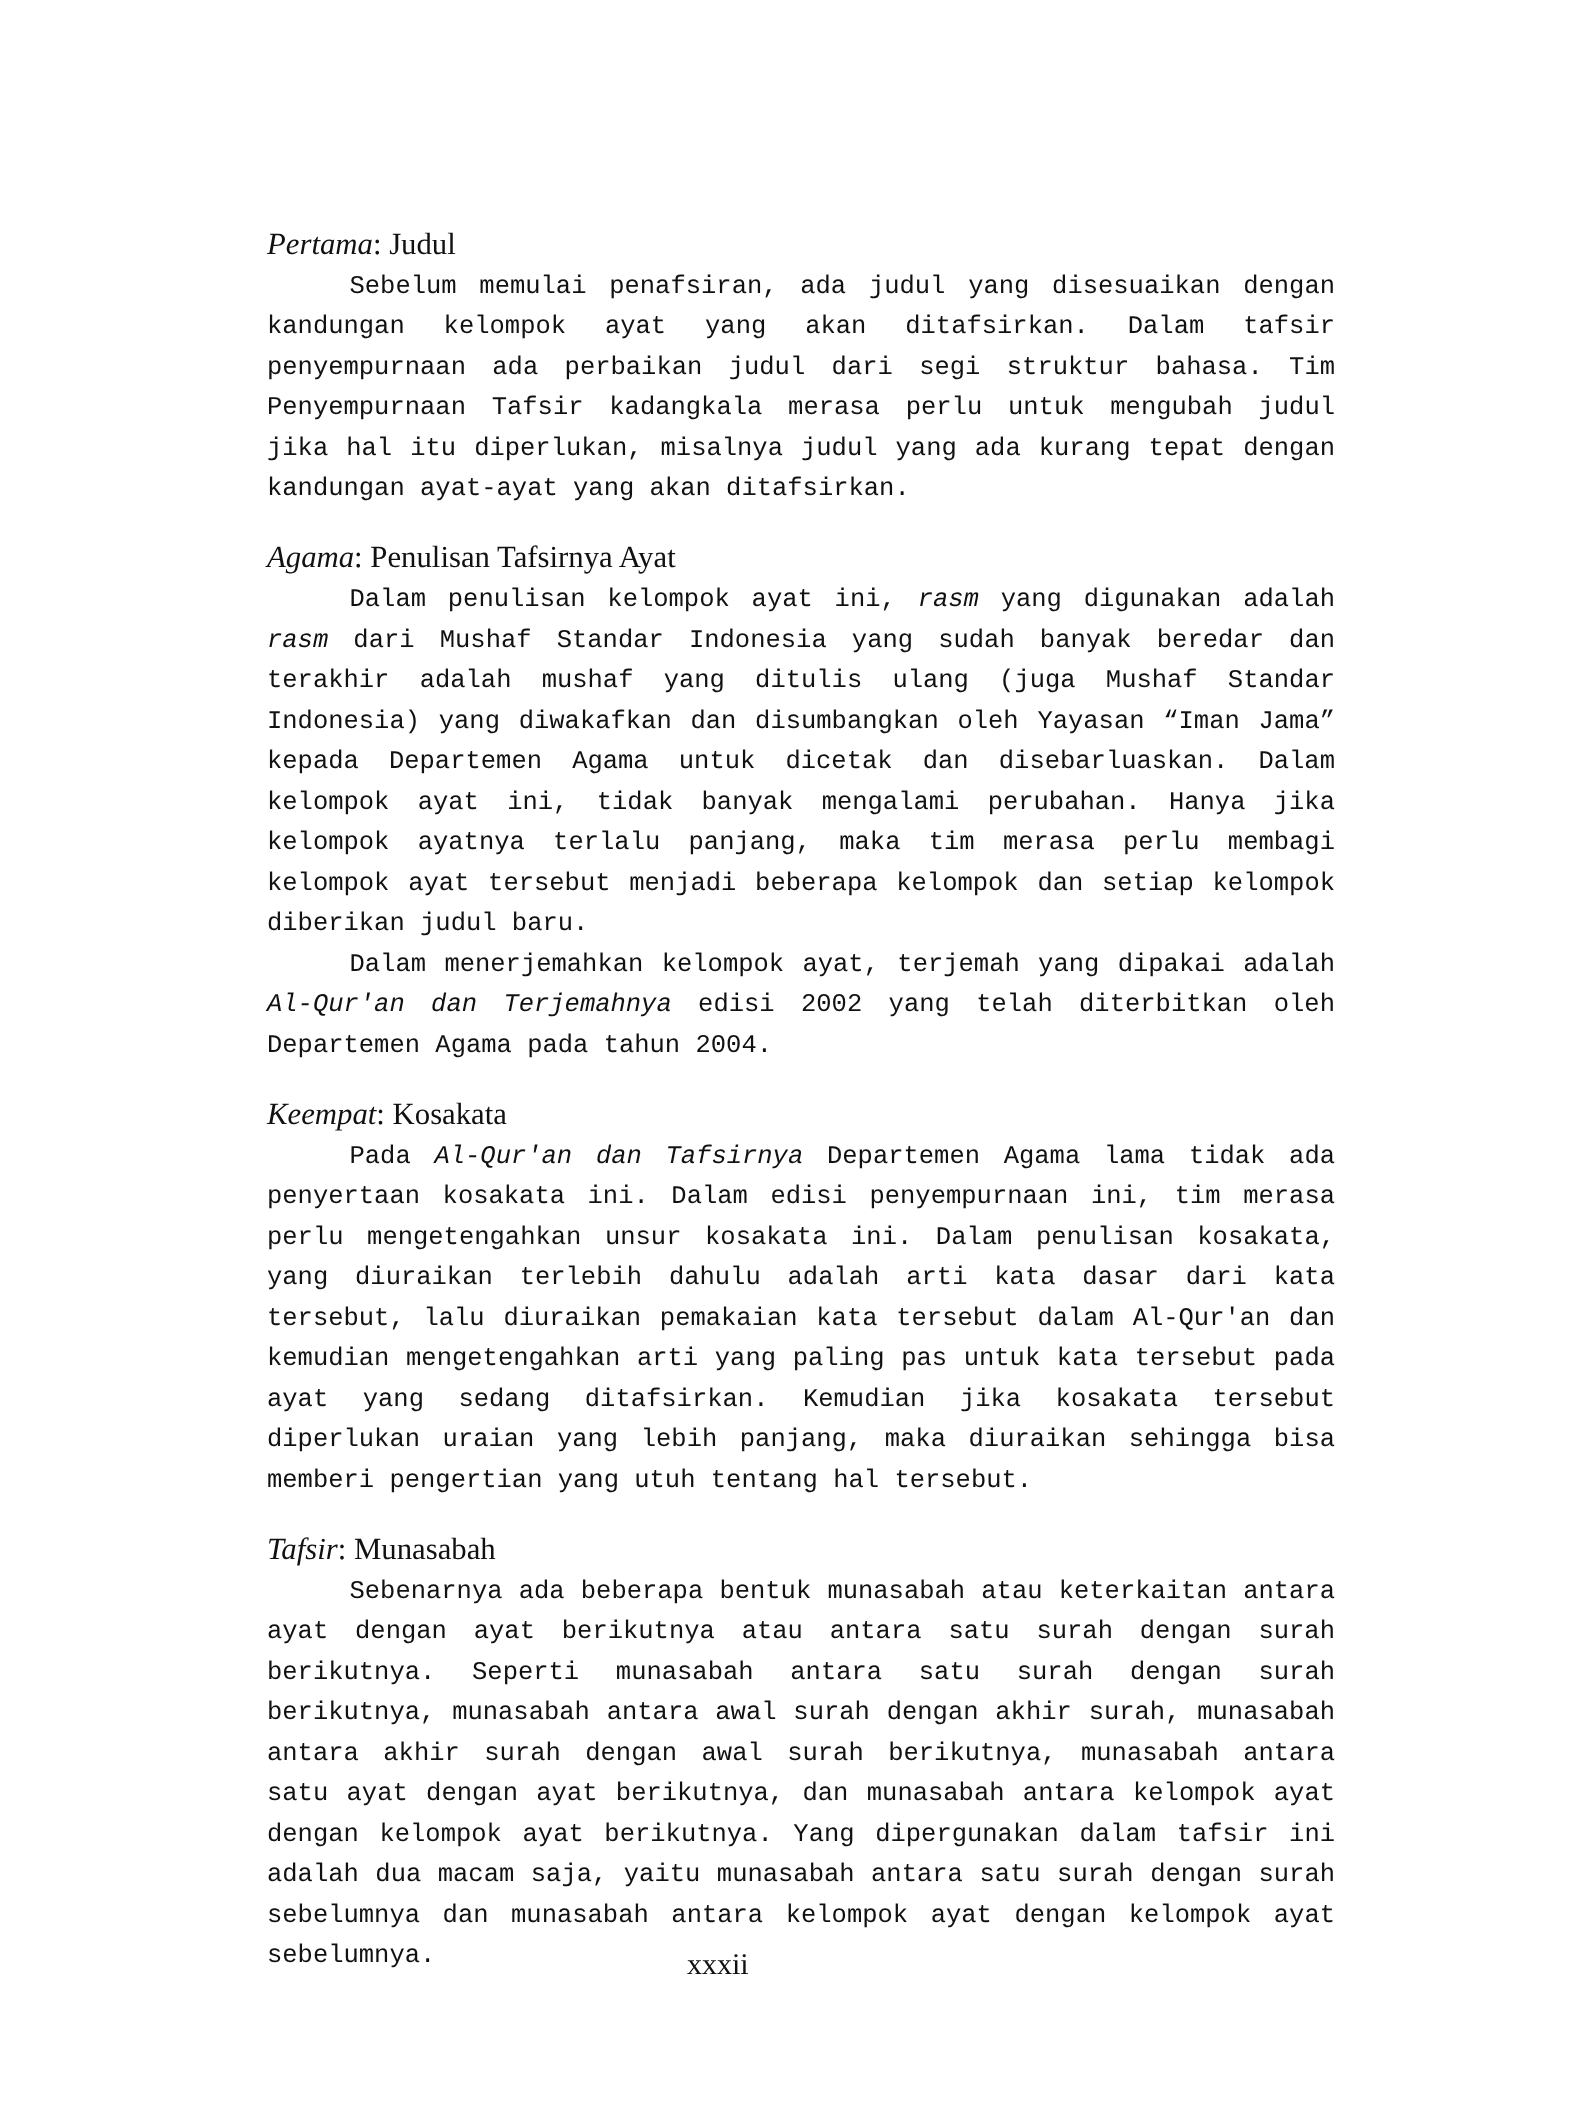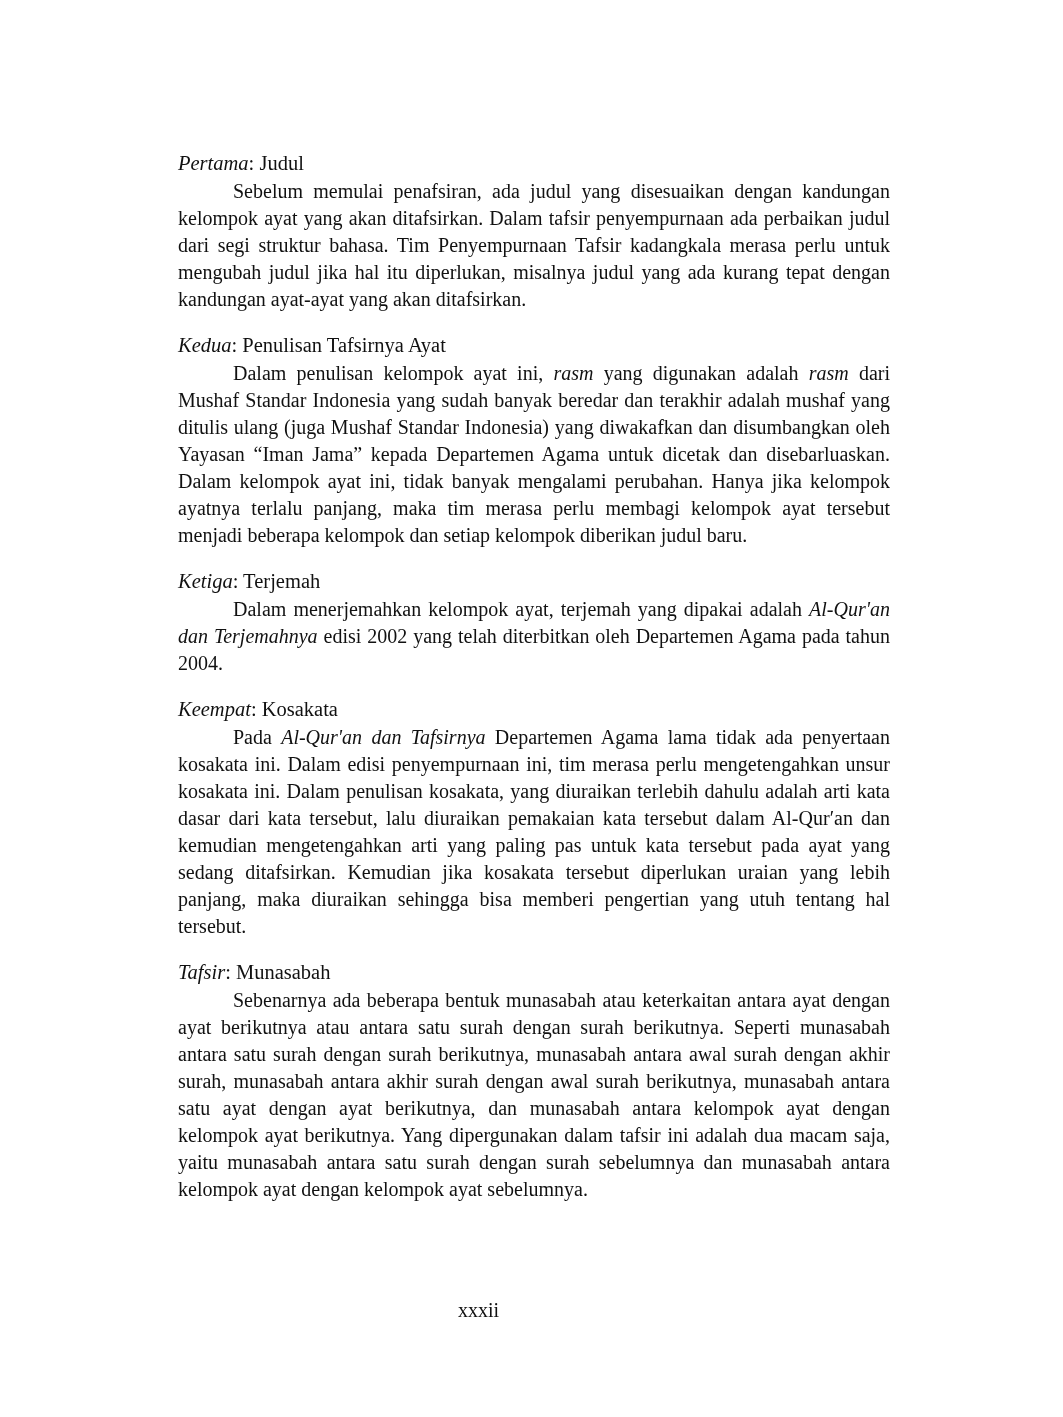--- a/index.html
+++ b/index.html
@@ -26,25 +26,26 @@
   .heading {
     font-size: 20.5px;
     line-height: 27px;
     font-weight: normal;
     margin: 19px 0 1px 0;
     text-align: left;
   }
   .section:first-child .heading { margin-top: 0; }
   .heading .term { font-style: italic; }
   .para {
-    font-size: 20px;
+    font-size: 17px;
     line-height: 27px;
     margin: 0;
     text-align: justify;
     text-indent: 55px;
+    font-family: Liberation Mono, monospace;
   }
   .para i { font-style: italic; }
   .page-number {
     position: absolute;
     left: 0;
     top: 1297px;
     width: 100%;
     text-align: center;
     font-size: 20px;
     line-height: 27px;
@@ -55,26 +56,25 @@
 
 <div class="page">
   <div class="content">
 
     <div class="section">
       <h2 class="heading"><span class="term">Pertama</span><span>: Judul</span></h2>
       <p class="para">Sebelum memulai penafsiran, ada judul yang disesuaikan dengan kandungan kelompok ayat yang akan ditafsirkan. Dalam tafsir penyempurnaan ada perbaikan judul dari segi struktur bahasa. Tim Penyempurnaan Tafsir kadangkala merasa perlu untuk mengubah judul jika hal itu diperlukan, misalnya judul yang ada kurang tepat dengan kandungan ayat-ayat yang akan ditafsirkan.</p>
     </div>
 
     <div class="section">
-      <h2 class="heading"><span class="term">Kedua</span><span>: Penulisan Tafsirnya Ayat</span></h2>
+      <h2 class="heading"><span class="term">Agama</span><span>: Penulisan Tafsirnya Ayat</span></h2>
       <p class="para">Dalam penulisan kelompok ayat ini, <i>rasm</i> yang digunakan adalah <i>rasm</i> dari Mushaf Standar Indonesia yang sudah banyak beredar dan terakhir adalah mushaf yang ditulis ulang (juga Mushaf Standar Indonesia) yang diwakafkan dan disumbangkan oleh Yayasan “Iman Jama” kepada Departemen Agama untuk dicetak dan disebarluaskan. Dalam kelompok ayat ini, tidak banyak mengalami perubahan. Hanya jika kelompok ayatnya terlalu panjang, maka tim merasa perlu membagi kelompok ayat tersebut menjadi beberapa kelompok dan setiap kelompok diberikan judul baru.</p>
     </div>
 
     <div class="section">
-      <h2 class="heading"><span class="term">Ketiga</span><span>: Terjemah</span></h2>
       <p class="para">Dalam menerjemahkan kelompok ayat, terjemah yang dipakai adalah <i>Al-Qur'an dan Terjemahnya</i> edisi 2002 yang telah diterbitkan oleh Departemen Agama pada tahun 2004.</p>
     </div>
 
     <div class="section">
       <h2 class="heading"><span class="term">Keempat</span><span>: Kosakata</span></h2>
       <p class="para">Pada <i>Al-Qur'an dan Tafsirnya</i> Departemen Agama lama tidak ada penyertaan kosakata ini. Dalam edisi penyempurnaan ini, tim merasa perlu mengetengahkan unsur kosakata ini. Dalam penulisan kosakata, yang diuraikan terlebih dahulu adalah arti kata dasar dari kata tersebut, lalu diuraikan pemakaian kata tersebut dalam Al-Qur′an dan kemudian mengetengahkan arti yang paling pas untuk kata tersebut pada ayat yang sedang ditafsirkan. Kemudian jika kosakata tersebut diperlukan uraian yang lebih panjang, maka diuraikan sehingga bisa memberi pengertian yang utuh tentang hal tersebut.</p>
     </div>
 
     <div class="section">
       <h2 class="heading"><span class="term">Tafsir</span><span>: Munasabah</span></h2>

